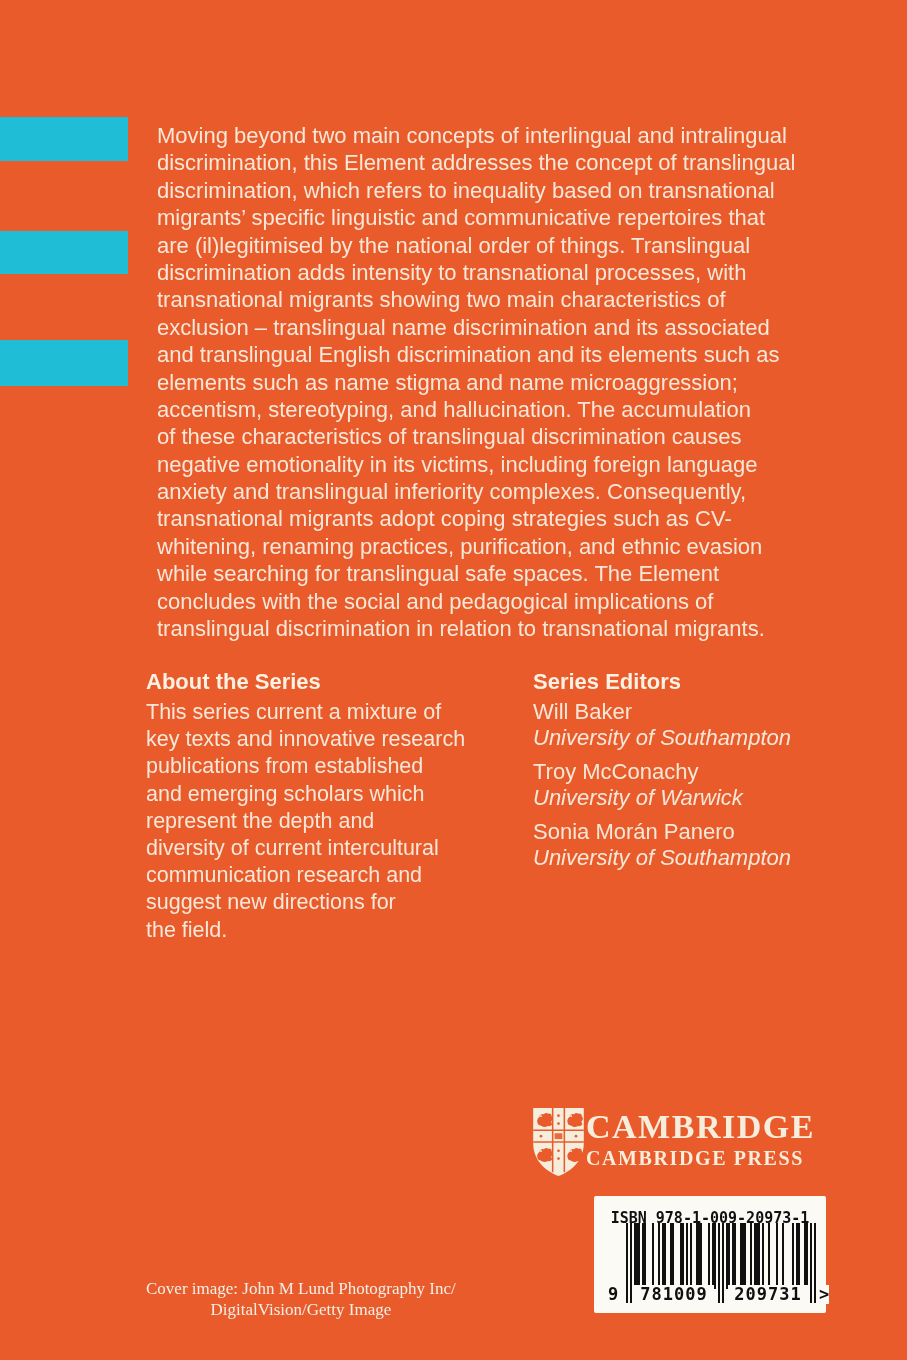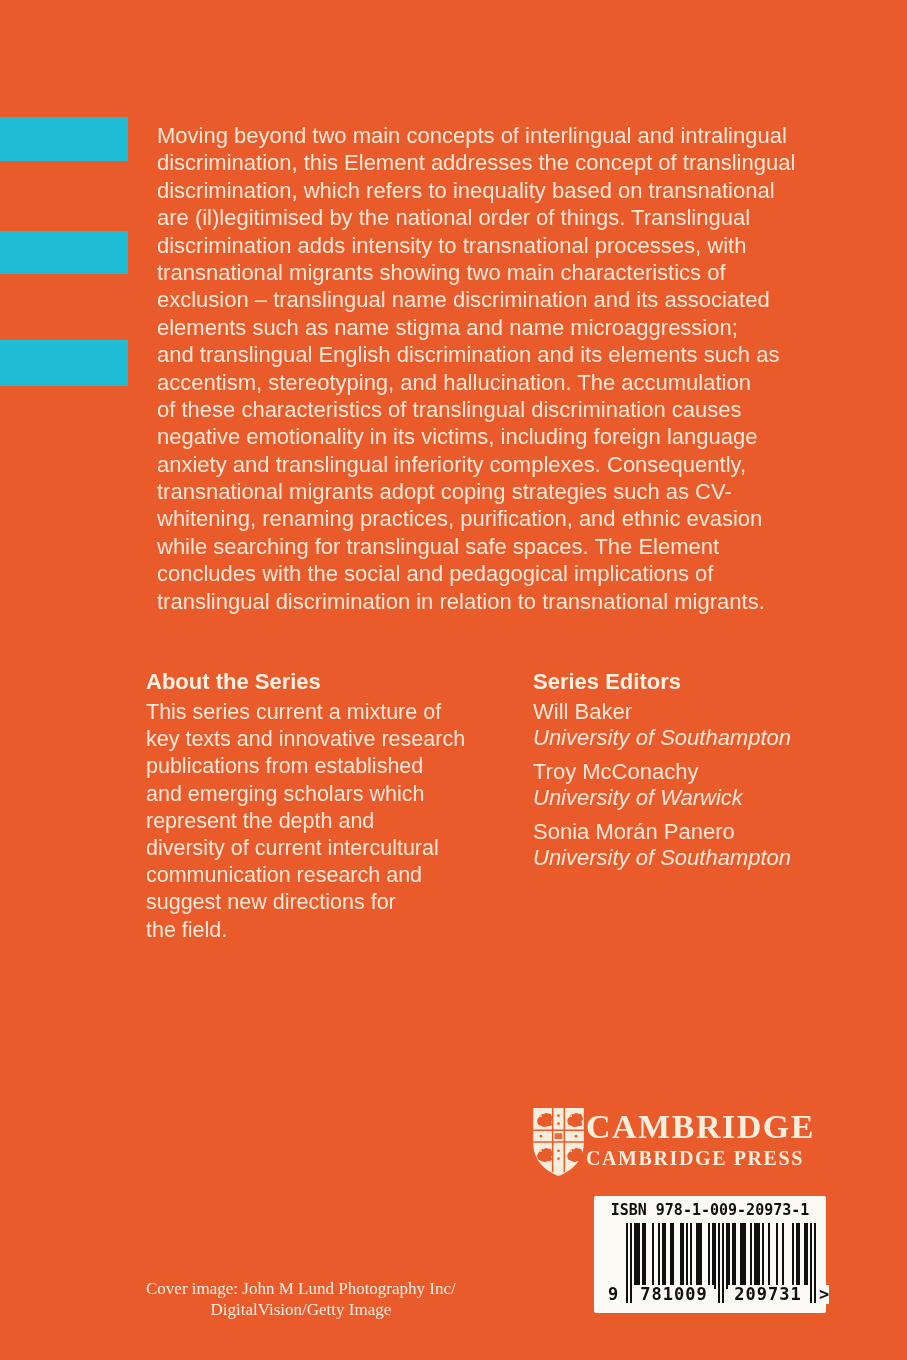--- a/index.html
+++ b/index.html
@@ -35,21 +35,21 @@
   .logo{position:absolute;left:531px;top:1106px;display:flex;align-items:flex-start;}
   .shield{width:55px;height:72px;flex:0 0 auto;}
   .logo-text{color:var(--cream-logo,#F6EEDC);font-family:"Liberation Serif",serif;margin-top:3px;}
   .logo-line1{font-size:34px;font-weight:700;letter-spacing:1.5px;line-height:36px;white-space:nowrap;}
   .logo-line2{font-size:20px;font-weight:700;letter-spacing:1.6px;line-height:26px;white-space:nowrap;}
 
   
   .isbn-box{position:absolute;left:594px;top:1196px;width:232px;height:117px;
             background:#FCFAF4;border-radius:2px;}
   .isbn-label{font-family:"DejaVu Sans Mono",monospace;font-weight:700;font-size:15px;
-              color:#101010;text-align:center;padding-top:5px;white-space:nowrap;}
+              color:#101010;text-align:center;padding-top:13px;white-space:nowrap;}
   .barcode{position:absolute;left:32px;top:27px;width:190px;height:80px;}
   .barcode .bar{position:absolute;top:0;background:#101010;}
   .barcode .bar.guard{height:80px;}
   .barcode .bar.normal{height:66px;}
   .barcode-digits span{position:absolute;top:62px;font-family:"DejaVu Sans Mono",monospace;
                        font-weight:700;font-size:17px;line-height:19px;color:#101010;
                        background:#FCFAF4;}
   .digit-lead{left:-18px;}
   .digit-g1{left:8px;width:80px;text-align:center;letter-spacing:1px;}
   .digit-g2{left:102px;width:80px;text-align:center;letter-spacing:1px;}
@@ -67,26 +67,27 @@
 <div class="cover">
 
   <div class="accent-bar b1"></div>
   <div class="accent-bar b2"></div>
   <div class="accent-bar b3"></div>
 
   <div class="blurb">
       <div class="blurb-line">Moving beyond two main concepts of interlingual and intralingual</div>
       <div class="blurb-line">discrimination, this Element addresses the concept of translingual</div>
       <div class="blurb-line">discrimination, which refers to inequality based on transnational</div>
+      <div class="blurb-line">migrants’ specific linguistic and communicative repertoires that</div>
       <div class="blurb-line">are (il)legitimised by the national order of things. Translingual</div>
       <div class="blurb-line">discrimination adds intensity to transnational processes, with</div>
       <div class="blurb-line">transnational migrants showing two main characteristics of</div>
       <div class="blurb-line">exclusion – translingual name discrimination and its associated</div>
+      <div class="blurb-line">and translingual English discrimination and its elements such as</div>
       <div class="blurb-line">elements such as name stigma and name microaggression;</div>
-      <div class="blurb-line">and translingual English discrimination and its elements such as</div>
       <div class="blurb-line">accentism, stereotyping, and hallucination. The accumulation</div>
       <div class="blurb-line">of these characteristics of translingual discrimination causes</div>
       <div class="blurb-line">negative emotionality in its victims, including foreign language</div>
       <div class="blurb-line">anxiety and translingual inferiority complexes. Consequently,</div>
       <div class="blurb-line">transnational migrants adopt coping strategies such as CV-</div>
       <div class="blurb-line">whitening, renaming practices, purification, and ethnic evasion</div>
       <div class="blurb-line">while searching for translingual safe spaces. The Element</div>
       <div class="blurb-line">concludes with the social and pedagogical implications of</div>
       <div class="blurb-line">translingual discrimination in relation to transnational migrants.</div>
     </div>

